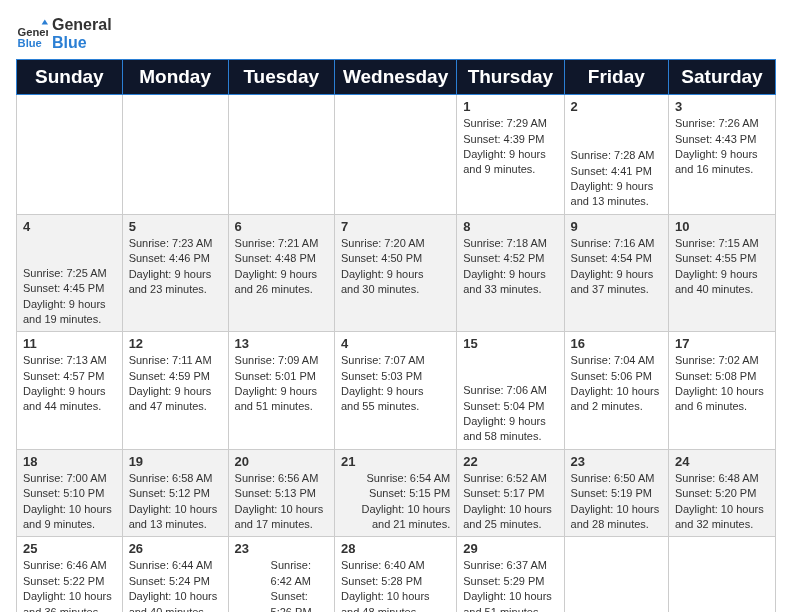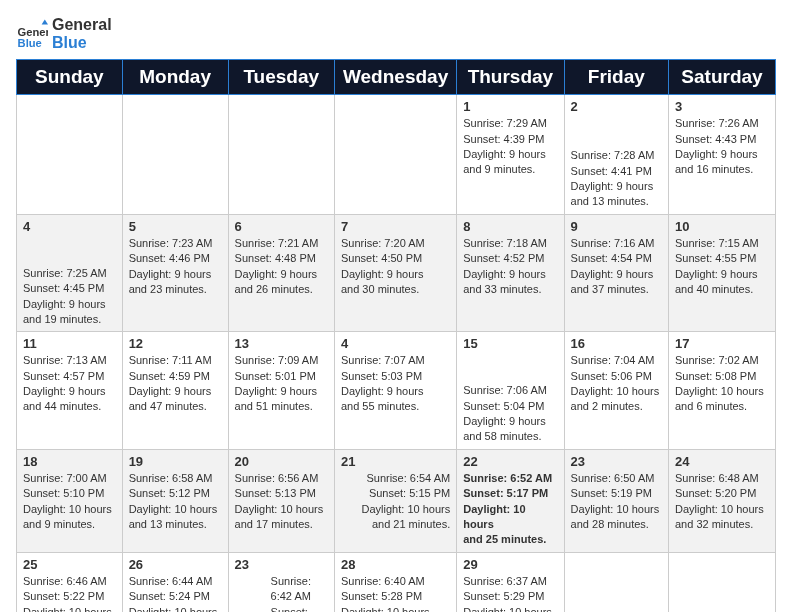--- a/index.html
+++ b/index.html
@@ -275,21 +275,21 @@
         </td>
         <td>
           <span class="day-number">21</span>
           <div class="day-info" style="white-space: pre-line; text-align: right;">Sunrise: 6:54 AM
 Sunset: 5:15 PM
 Daylight: 10 hours
 and 21 minutes.</div>
         </td>
         <td>
           <span class="day-number">22</span>
-          <div class="day-info" style="white-space: pre-line; font-weight: bold;">Sunrise: 6:52 AM
+          <div class="day-info" style="white-space: pre-line;">Sunrise: 6:52 AM
 Sunset: 5:17 PM
 Daylight: 10 hours
 and 25 minutes.</div>
         </td>
         <td>
           <span class="day-number">23</span>
           <div class="day-info" style="white-space: pre-line;">Sunrise: 6:50 AM
 Sunset: 5:19 PM
 Daylight: 10 hours
 and 28 minutes.</div>

